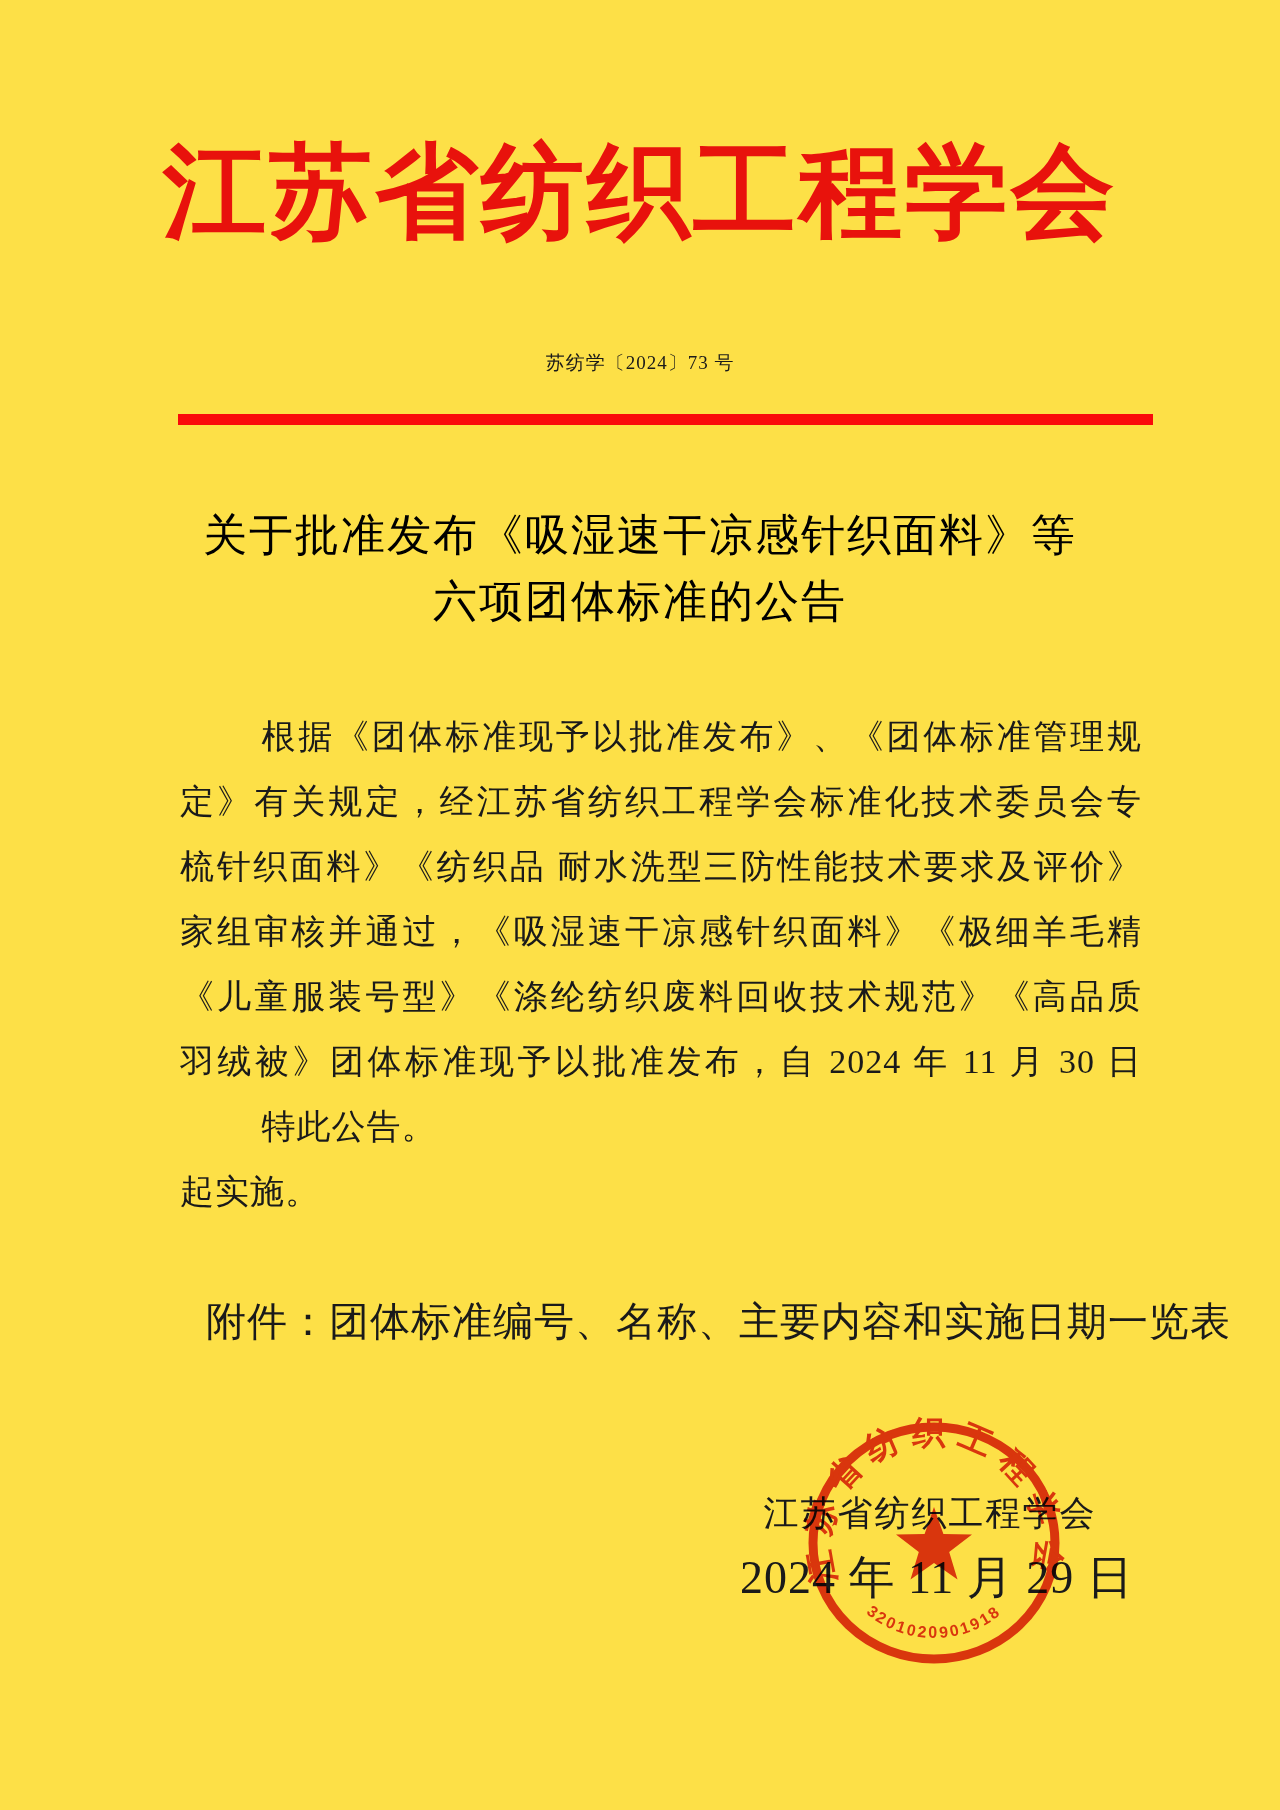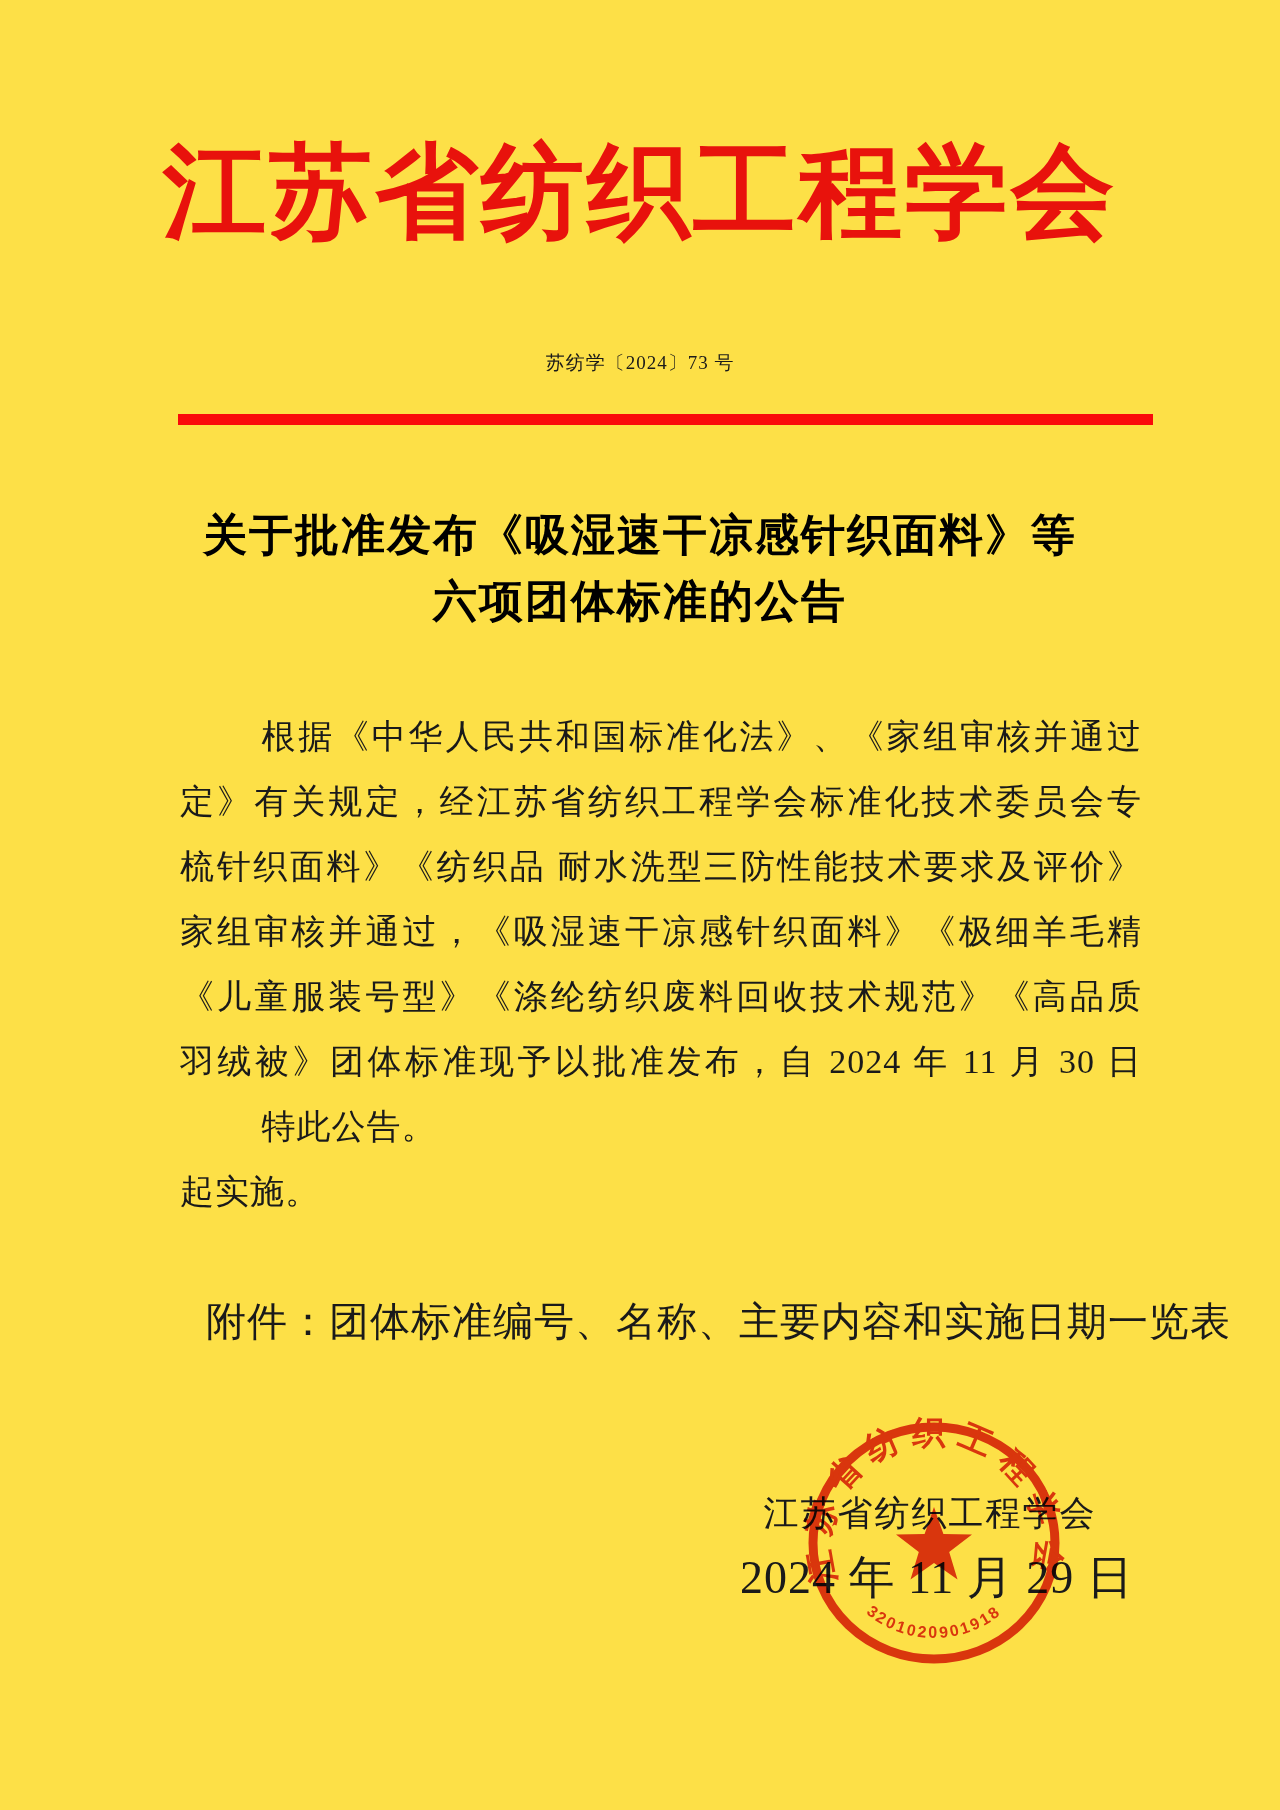--- a/index.html
+++ b/index.html
@@ -36,21 +36,21 @@
   }
   .red-rule{
     position:absolute;top:414px;left:178px;
     width:975px;height:11px;
     background:var(--rule_red);
   }
   .doc-title{
     position:absolute;top:503px;left:0;width:1280px;
     text-align:center;
     font-size:44px;line-height:66px;
-    font-weight:bold;
+    font-weight:normal;
     letter-spacing:2px;
     color:#000000;
   }
   .body-text{
     position:absolute;top:704px;left:180px;width:962px;
     font-size:34px;line-height:65px;
     letter-spacing:1px;
     color:var(--text_black);
   }
   .body-text .line{height:65px;white-space:nowrap;}
@@ -102,21 +102,21 @@
   <div class="doc-number">苏纺学〔2024〕73 号</div>
 
   <div class="red-rule"></div>
 
   <div class="doc-title">
     <div>关于批准发布《吸湿速干凉感针织面料》等</div>
     <div>六项团体标准的公告</div>
   </div>
 
   <div class="body-text">
-    <div class="line j indent">根据《中华人民共和国标准化法》、《家组审核并通过</div>
+    <div class="line j indent">根据《团体标准现予以批准发布》、《团体标准管理规</div>
     <div class="line j">定》有关规定，经江苏省纺织工程学会标准化技术委员会专</div>
     <div class="line j">梳针织面料》《纺织品 耐水洗型三防性能技术要求及评价》</div>
     <div class="line j">家组审核并通过，《吸湿速干凉感针织面料》《极细羊毛精</div>
     <div class="line j">《儿童服装号型》《涤纶纺织废料回收技术规范》《高品质</div>
     <div class="line j">羽绒被》团体标准现予以批准发布，自 2024 年 11 月 30 日</div>
     <div class="line indent">特此公告。</div>
     <div class="line">起实施。</div>
   </div>
 
   <div class="attachment">附件：团体标准编号、名称、主要内容和实施日期一览表</div>

